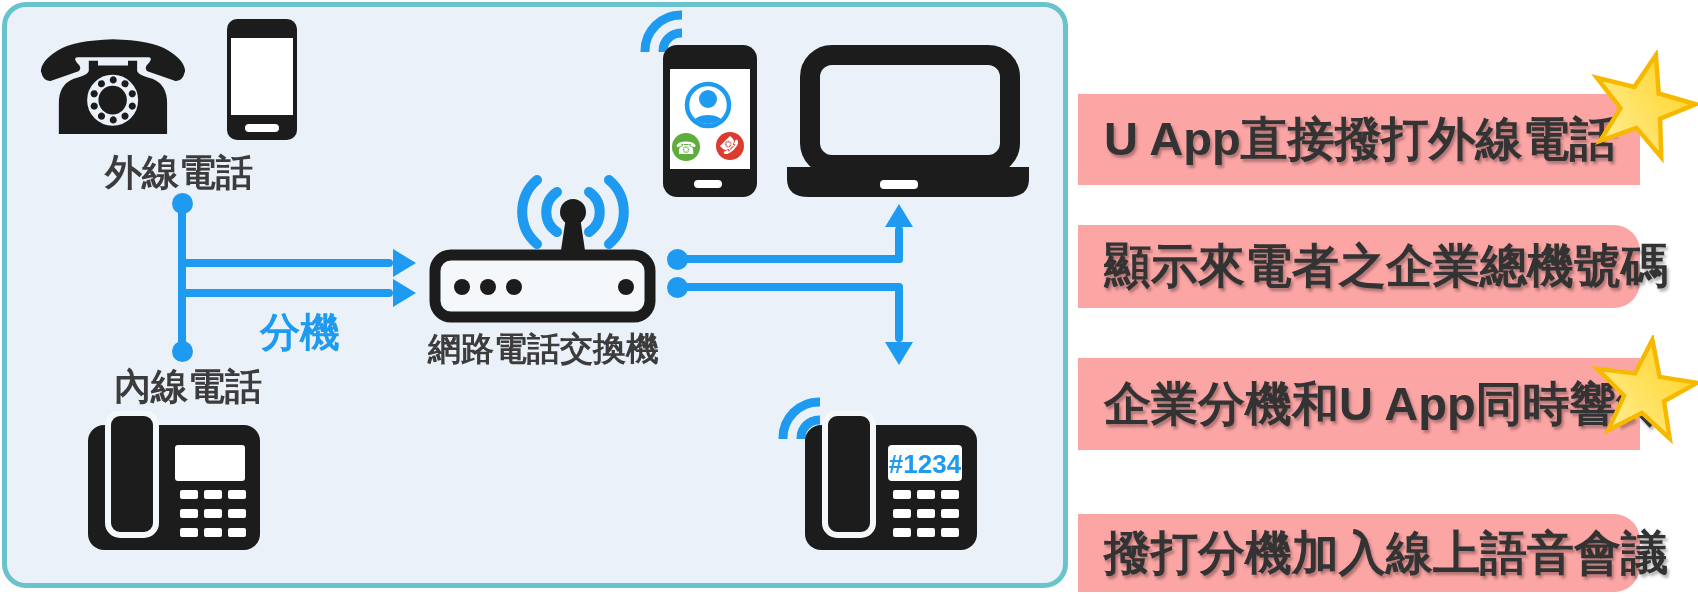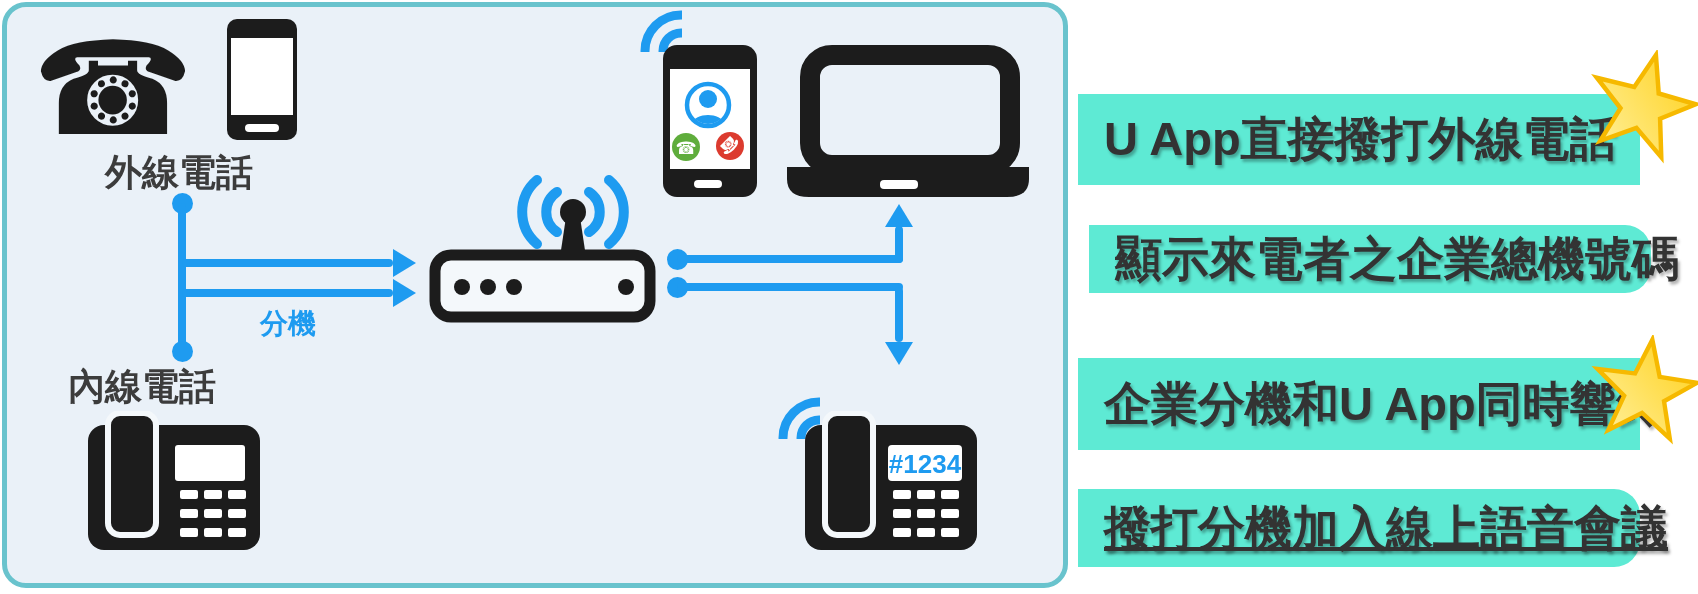--- a/index.html
+++ b/index.html
@@ -21,21 +21,21 @@
             border-right:14px solid transparent;border-top:23px solid #1E9BF0;}
   
   .lbl{position:absolute;color:#3C3C3C;font-weight:600;white-space:nowrap;}
   .lbl-blue{position:absolute;color:#1E9BF0;font-weight:700;white-space:nowrap;}
   .rotary{position:absolute;color:#1C1C1C;font-size:130px;line-height:1;}
   
   .phone1{position:absolute;left:227px;top:19px;width:70px;height:121px;background:#1C1C1C;border-radius:10px;}
   .phone1 .scr{position:absolute;left:4px;right:4px;top:19px;bottom:25px;background:#FFFFFF;}
   .phone1 .bar{position:absolute;left:50%;transform:translateX(-50%);bottom:8px;width:34px;height:8px;border-radius:4px;background:#FFFFFF;}
   
-  .feat{position:absolute;left:1078px;width:562px;background:#5eead4;color:#333333;
+  .feat{position:absolute;left:1078px;width:562px;background:#fca5a5;color:#333333;
         font-size:47px;font-weight:600;white-space:nowrap;overflow:visible;
         display:flex;align-items:center;padding-left:26px;box-sizing:border-box;
         text-shadow:2px 3px 3px rgba(0,0,0,0.30);}
   .feat.round-right{border-radius:0 26px 26px 0;}
 </style>
 </head>
 <body>
 
 <div id="canvas">
 
@@ -52,23 +52,23 @@
 
   <div class="dot" style="left:172px;top:193px;"></div>
   <div class="v-line" style="left:178px;top:203px;height:149px;"></div>
   <div class="dot" style="left:172px;top:341px;"></div>
 
   <div class="h-line" style="left:182px;top:259px;width:211px;"></div>
   <div class="tri-right" style="left:393px;top:249px;"></div>
 
   <div class="h-line" style="left:182px;top:289px;width:211px;"></div>
   <div class="tri-right" style="left:393px;top:279px;"></div>
-  <div class="lbl-blue" style="left:260px;top:305px;font-size:28px;">分機</div>
-
-  <div class="lbl" style="left:68px;top:362px;width:200px;text-align:left;font-size:37px;">內線電話</div>
+  <div class="lbl-blue" style="left:260px;top:305px;font-size:40px;">分機</div>
+
+  <div class="lbl" style="left:88px;top:362px;width:200px;text-align:center;font-size:37px;">內線電話</div>
 
   <svg class="abs" style="left:88px;top:411px;" width="172" height="142" viewBox="0 0 172 142">
     <rect x="0" y="14" width="172" height="125" rx="16" fill="#1C1C1C"></rect>
     <rect x="20" y="2" width="48" height="122" rx="12" fill="#1C1C1C" stroke="#F4F8FB" stroke-width="6"></rect>
     <rect x="87" y="34" width="70" height="36" rx="3" fill="#FFFFFF"></rect>
     <g fill="#FFFFFF">
       <rect x="92" y="79" width="18" height="9" rx="2"></rect>
         <rect x="116" y="79" width="18" height="9" rx="2"></rect>
         <rect x="140" y="79" width="18" height="9" rx="2"></rect>
       <rect x="92" y="98" width="18" height="9" rx="2"></rect>
@@ -92,20 +92,21 @@
     <rect x="15" y="90" width="215" height="62" rx="16" fill="#F4F8FB" stroke="#1C1C1C" stroke-width="11"></rect>
     <g fill="#1C1C1C">
       <circle cx="42" cy="122" r="8"></circle>
         <circle cx="68" cy="122" r="8"></circle>
         <circle cx="94" cy="122" r="8"></circle>
       <circle cx="206" cy="122" r="8"></circle>
     </g>
   </svg>
 
   <div class="lbl" style="left:428px;top:330px;font-size:33px;font-weight:600;line-height:1.15;">
+    <div>網路電話交換機</div>
   </div>
 
   <svg class="abs" style="left:630px;top:0px;" width="52" height="52" viewBox="0 0 52 52">
     <g stroke="#1E9BF0" stroke-width="9" fill="none" stroke-linecap="round">
       <path d="M33,51 A18,18 0 0 1 51,33"></path>
       <path d="M15,51 A36,36 0 0 1 51,15"></path>
     </g>
   </svg>
 
   <svg class="abs" style="left:663px;top:45px;" width="94" height="152" viewBox="0 0 94 152">
@@ -164,27 +165,27 @@
         <rect x="138" y="98" width="18" height="9" rx="2"></rect>
       <rect x="90" y="117" width="18" height="9" rx="2"></rect>
         <rect x="114" y="117" width="18" height="9" rx="2"></rect>
         <rect x="138" y="117" width="18" height="9" rx="2"></rect>
     </g>
   </svg>
 
   <div class="feat" style="top:94px;height:91px;">
     <span>U App直接撥打外線電話</span>
   </div>
-  <div class="feat round-right" style="top:225px;height:68px;margin-left:11px;">
+  <div class="feat round-right" style="top:225px;height:83px;">
     <span>顯示來電者之企業總機號碼</span>
   </div>
   <div class="feat" style="top:358px;height:92px;">
     <span>企業分機和U App同時響鈴</span>
   </div>
-  <div class="feat round-right" style="top:489px;height:78px;text-decoration:underline;">
+  <div class="feat round-right" style="top:514px;height:78px;">
     <span>撥打分機加入線上語音會議</span>
   </div>
 
   <svg class="abs" style="left:1586px;top:50px;" width="112" height="114" viewBox="0 0 100 100">
     <defs>
       <linearGradient id="starg1" x1="0" y1="1" x2="1" y2="0">
         <stop offset="0" stop-color="#FFF1A0"></stop>
           <stop offset="1" stop-color="#FFD018"></stop>
       </linearGradient>
     </defs>

